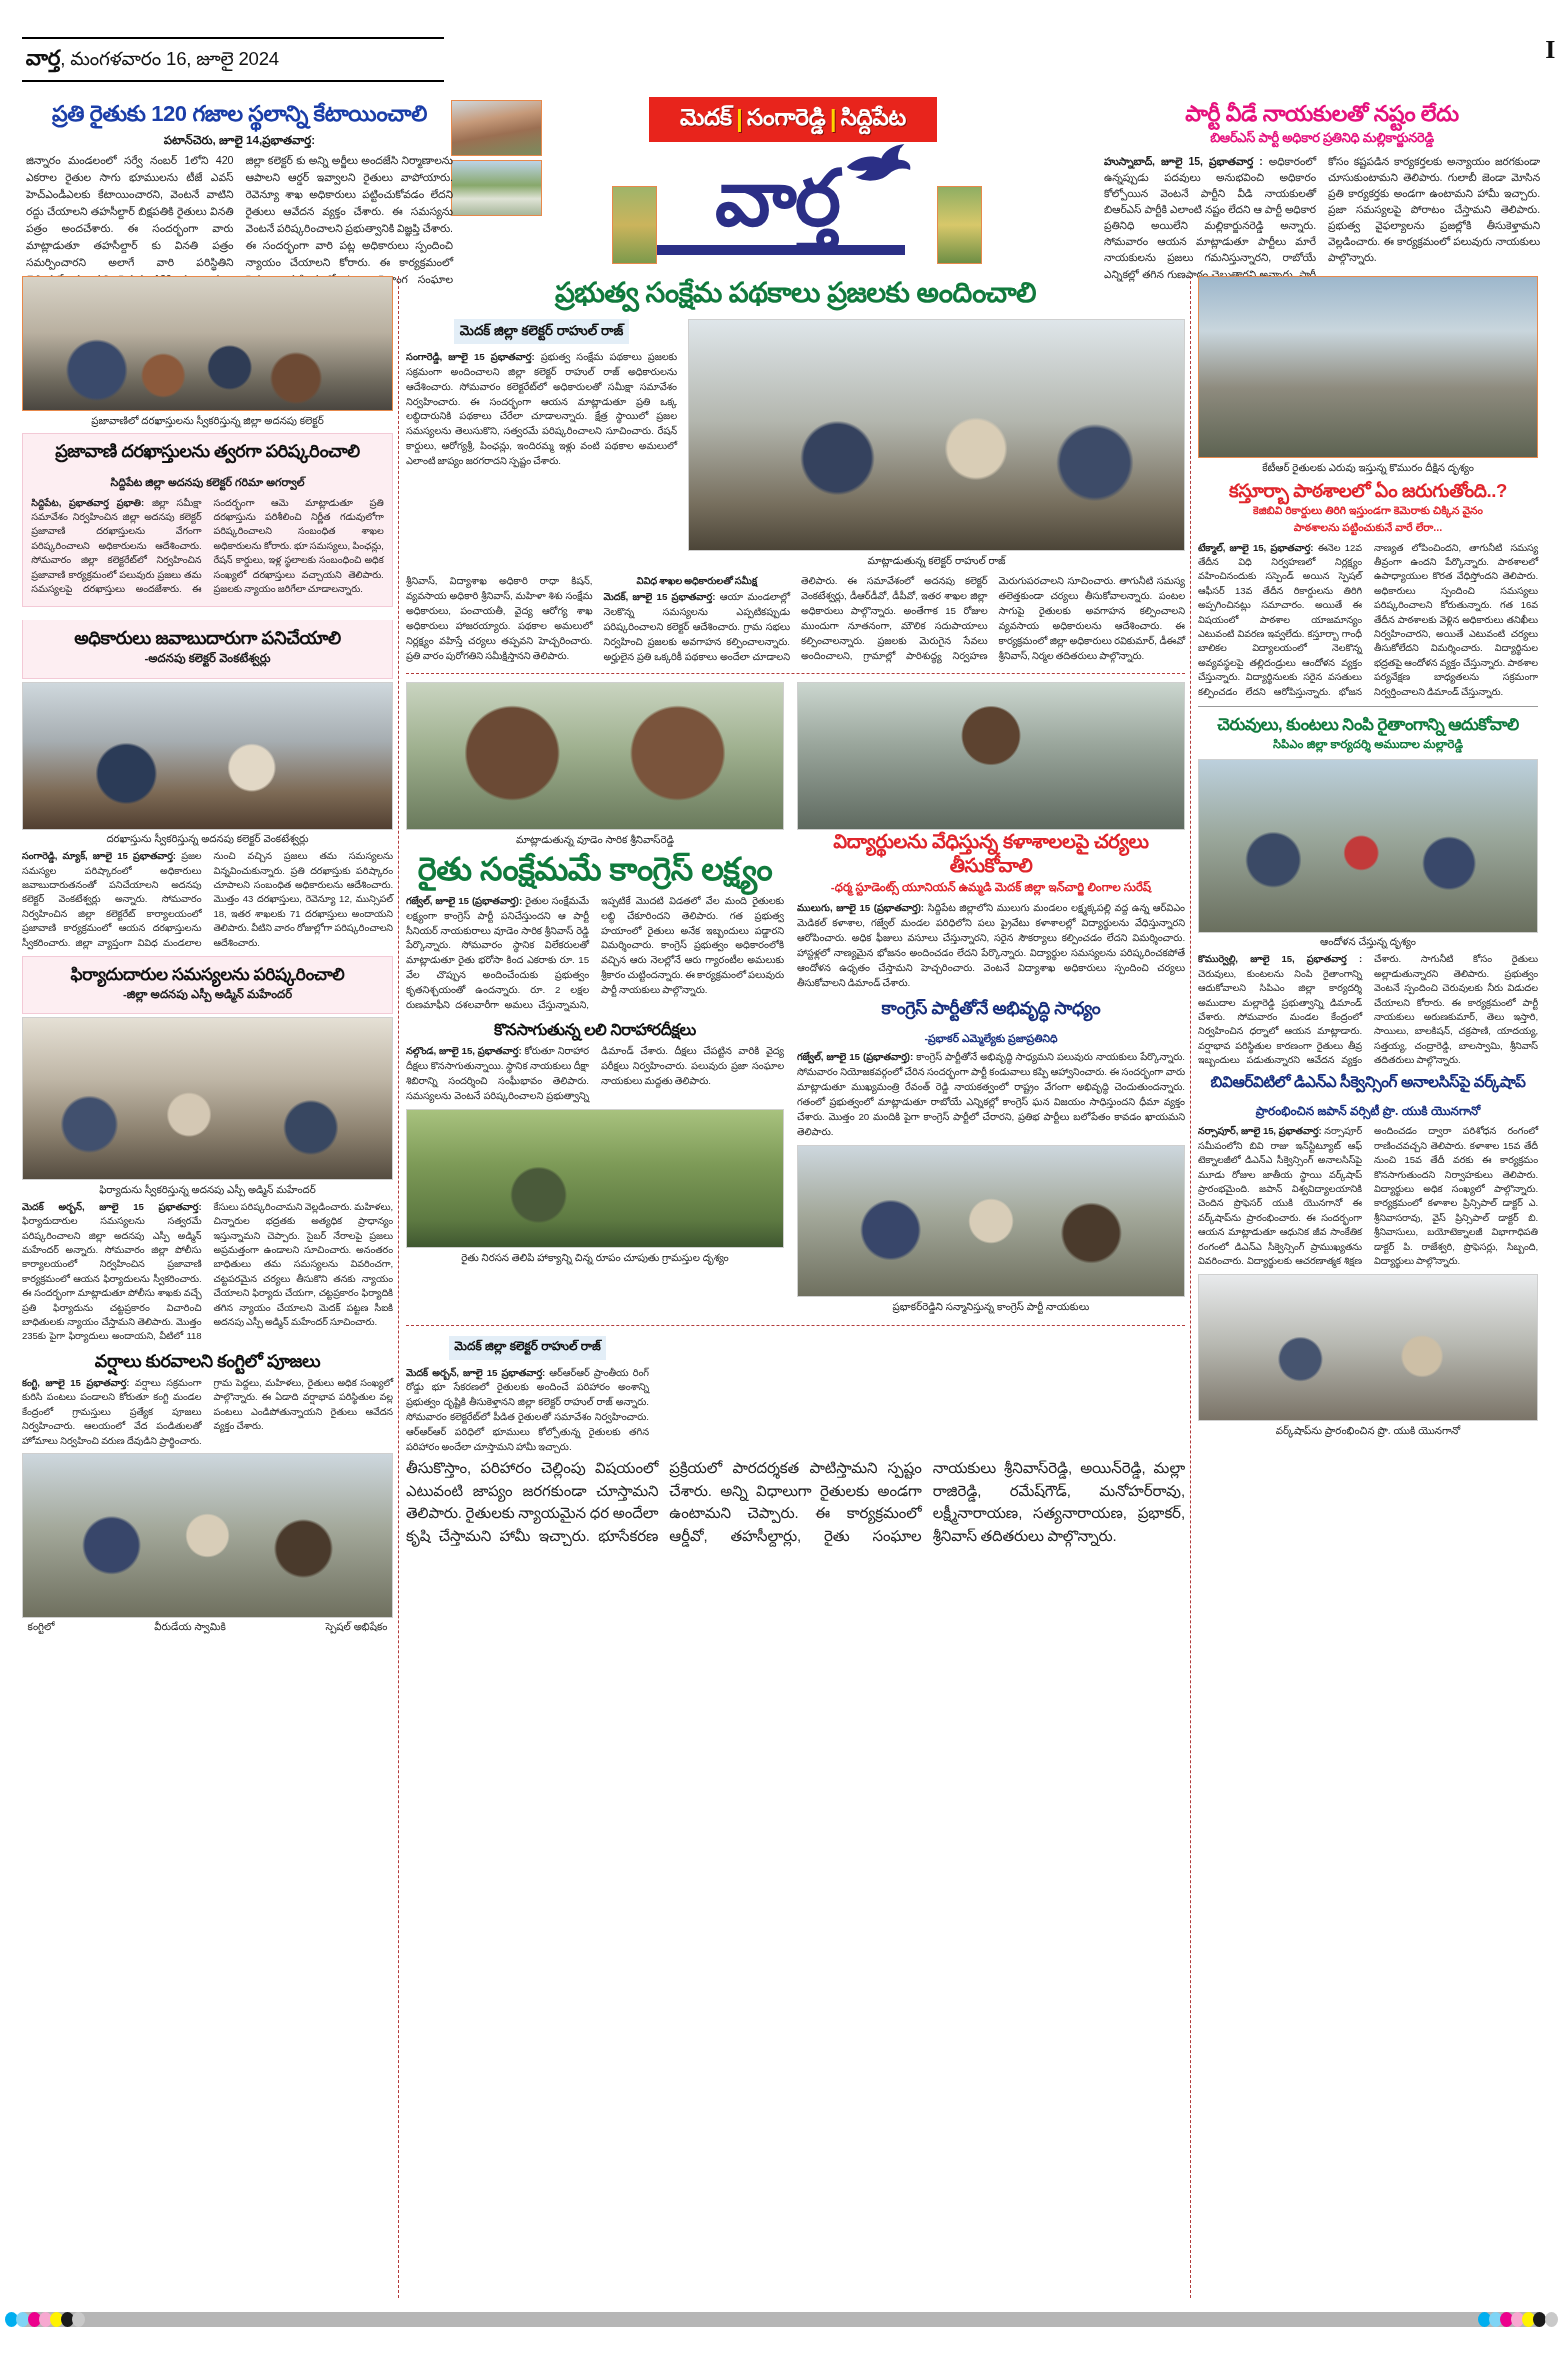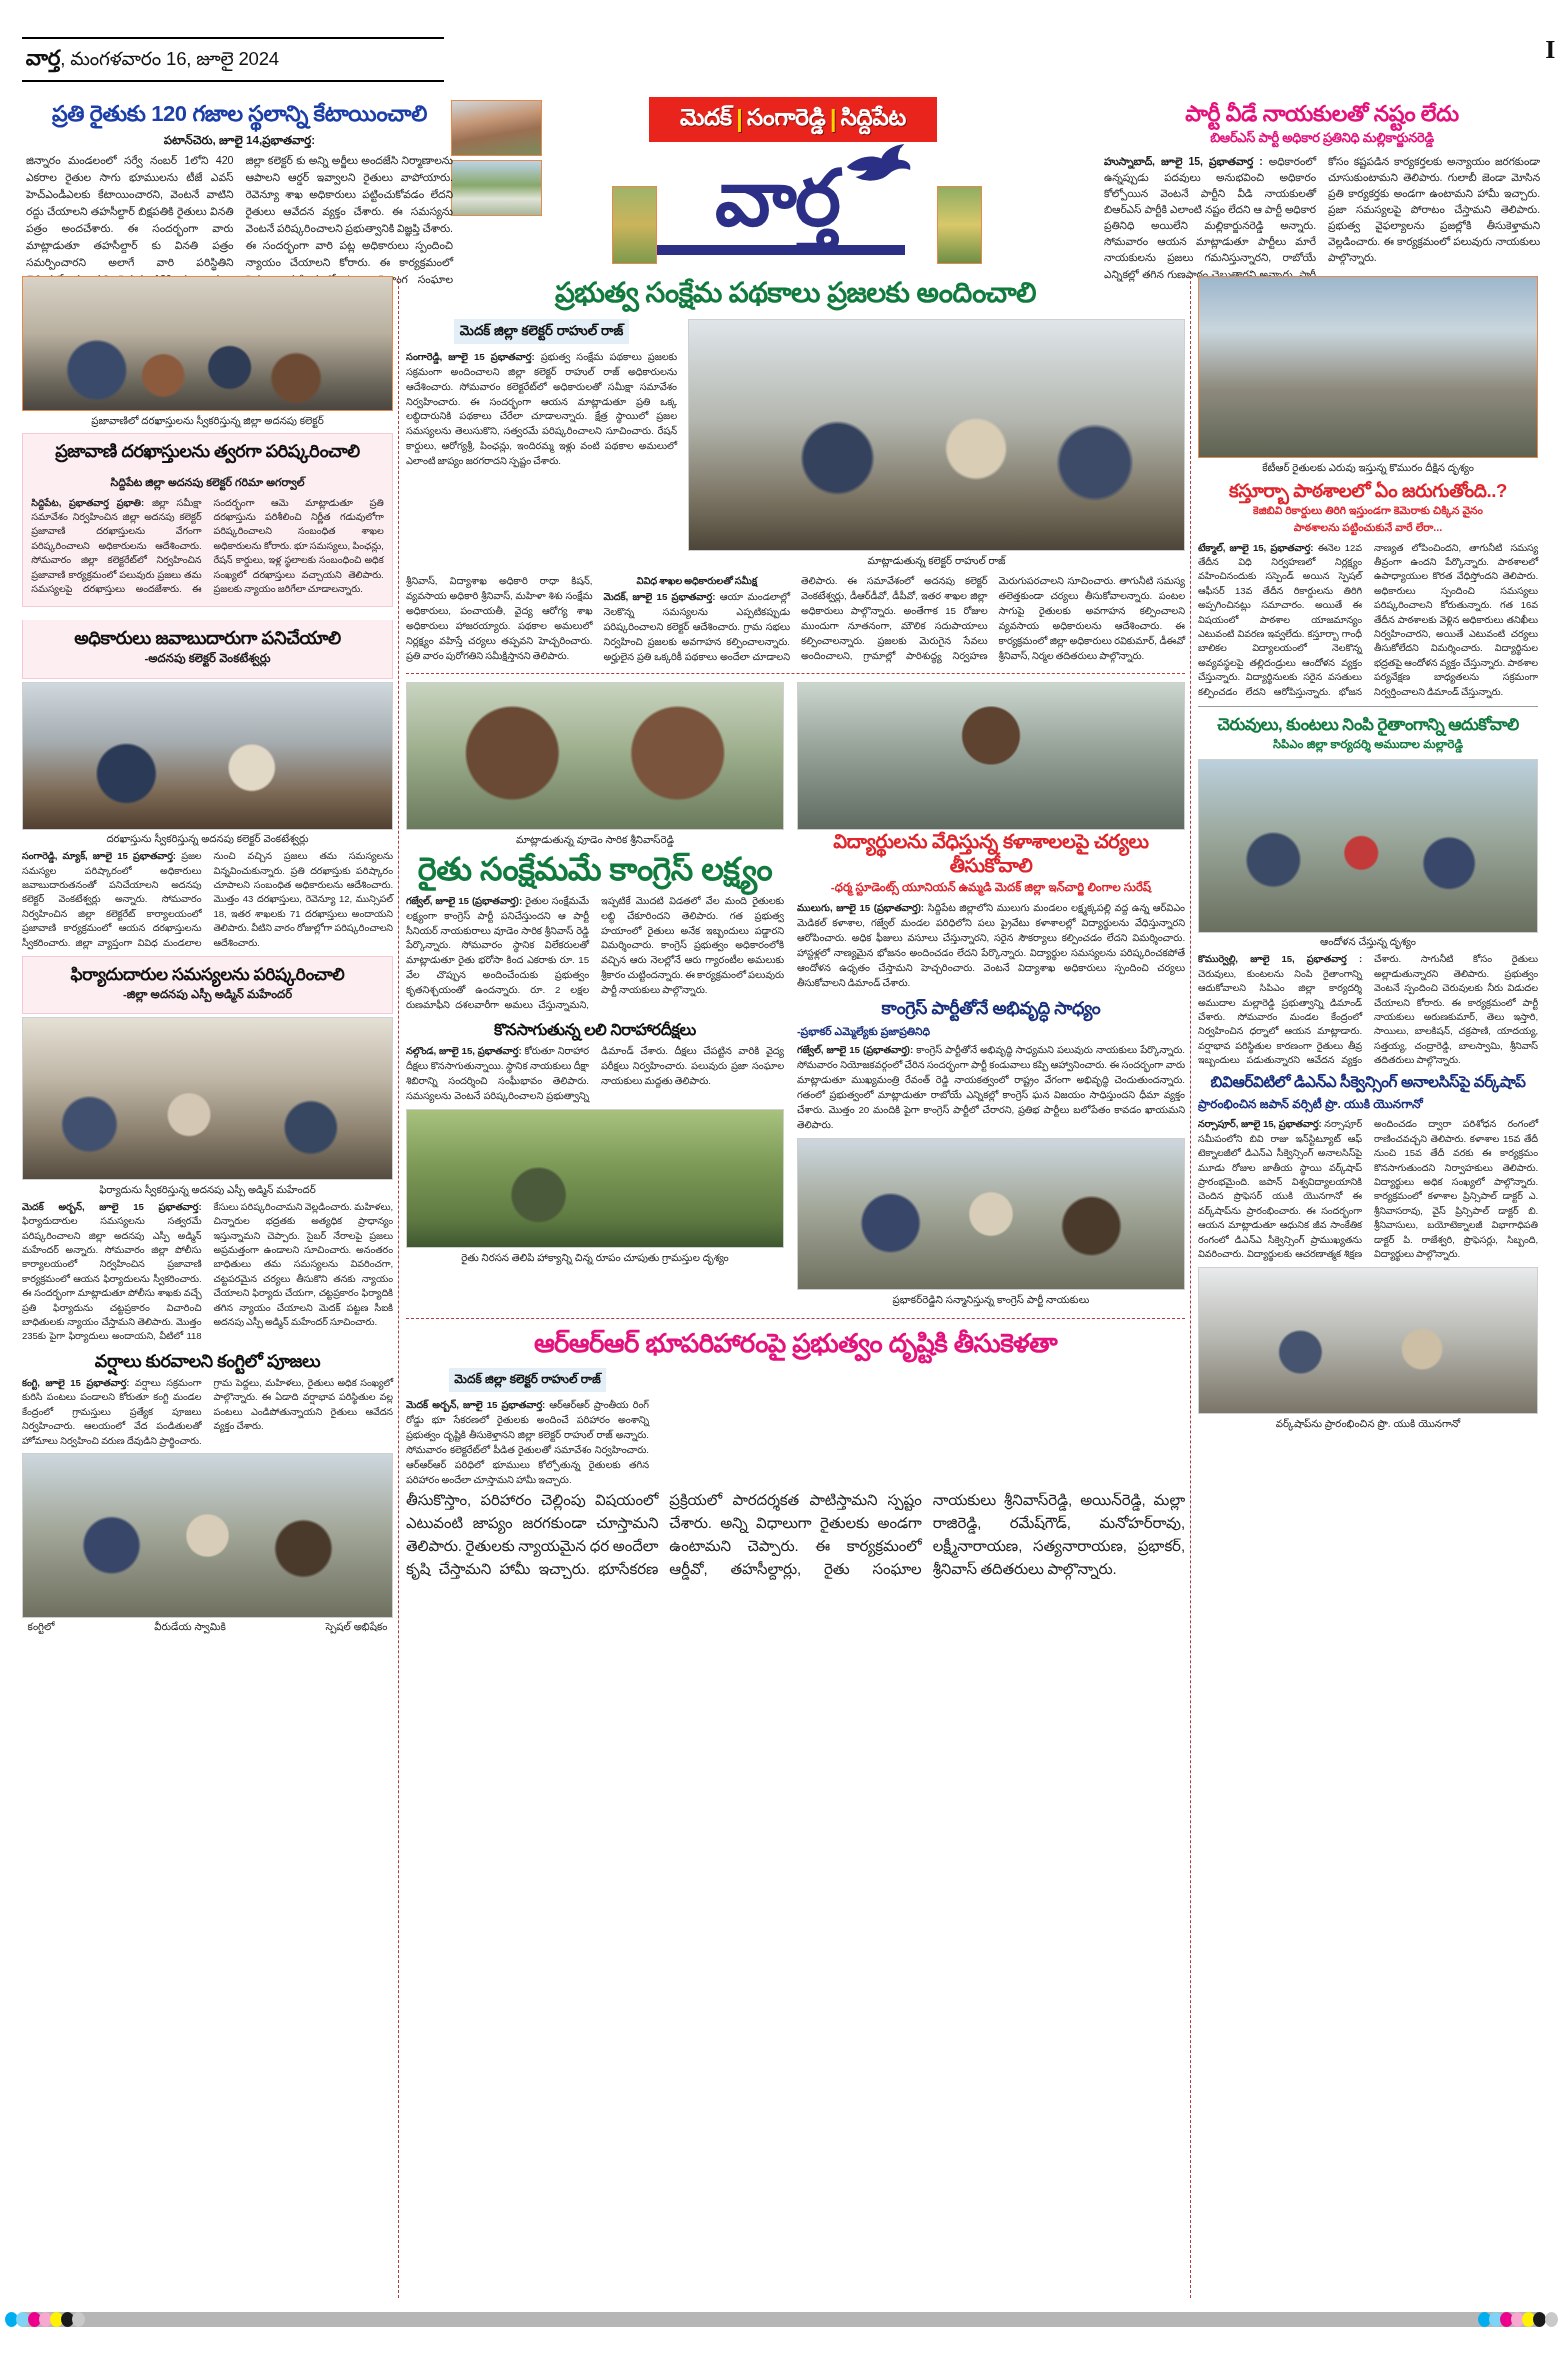--- a/index.html
+++ b/index.html
@@ -177,21 +177,21 @@
   }
   .hl-red {
     color:#e0262c; font-weight:bold; font-size:19.5px; text-align:center;
     letter-spacing:-0.4px; line-height:1.22;
   }
   .sub-red { color:#e0262c; font-weight:bold; font-size:11.6px; text-align:center; margin-top:1.9px; }
   .hl-navy {
     color:#19307e; font-weight:bold; font-size:17.6px; text-align:center;
     letter-spacing:-0.4px; line-height:1.22;
   }
-  .sub-navy { color:#19307e; font-weight:bold; font-size:13px; text-align:left; margin-top:5px; }
+  .sub-navy { color:#19307e; font-weight:bold; font-size:13px; text-align:center; margin-top:12px; }
   .hl-pink-sm {
     color:#e5127d; font-weight:bold; font-size:26px; text-align:center;
     letter-spacing:-0.6px; line-height:1.2;
   }
   .sub-green { color:#117a3d; font-weight:bold; font-size:13px; text-align:center; margin-top:1.9px; }
 
   .hr-dash { border-top:1.4px dashed #b23a3a; margin:8.3px 0; }
   .hr-solid { border-top:1.4px solid #999; margin:7.4px 0; }
 
   .twocol { column-count:2; column-gap:12px; column-rule:none; }
@@ -346,21 +346,20 @@
           <div class="body-text" style="font-size:9.8px;line-height:1.52;margin-top:3.7px;"><span class="lead">గజ్వేల్, జూలై 15 (ప్రభాతవార్త):</span> <span>కాంగ్రెస్ పార్టీతోనే అభివృద్ధి సాధ్యమని పలువురు నాయకులు పేర్కొన్నారు. సోమవారం నియోజకవర్గంలో చేరిన సందర్భంగా పార్టీ కండువాలు కప్పి ఆహ్వానించారు. ఈ సందర్భంగా వారు మాట్లాడుతూ ముఖ్యమంత్రి రేవంత్ రెడ్డి నాయకత్వంలో రాష్ట్రం వేగంగా అభివృద్ధి చెందుతుందన్నారు. గతంలో ప్రభుత్వంలో మాట్లాడుతూ రాబోయే ఎన్నికల్లో కాంగ్రెస్ ఘన విజయం సాధిస్తుందని ధీమా వ్యక్తం చేశారు. మొత్తం 20 మందికి పైగా కాంగ్రెస్ పార్టీలో చేరారని, ప్రతిభ పార్టీలు బలోపేతం కావడం ఖాయమని తెలిపారు.</span></div>
 
           <div class="photo ph-group" style="height:152px;margin-top:5.6px;"></div>
           <div class="cap">ప్రభాకర్‌రెడ్డిని సన్మానిస్తున్న కాంగ్రెస్ పార్టీ నాయకులు</div>
         </div>
       </div>
 
       <div class="hr-dash"></div>
 
       <div>
-        <div class="hl-pink-sm">ఆర్‌ఆర్‌ఆర్ భూపరిహారంపై ప్రభుత్వం దృష్టికి తీసుకెళతా</div>
         <div style="display:flex;gap:11px;margin-top:9.3px;align-items:flex-start;">
           <div style="width:243px;flex:none;">
             <div style="text-align:center;"><span class="sub-chip" style="font-size:12px;">మెదక్ జిల్లా కలెక్టర్ రాహుల్ రాజ్</span></div>
             <div class="body-text" style="font-size:9.8px;line-height:1.52;margin-top:5.6px;"><span class="lead">మెదక్ అర్బన్, జూలై 15 ప్రభాతవార్త:</span> <span>ఆర్‌ఆర్‌ఆర్ ప్రాంతీయ రింగ్ రోడ్డు భూ సేకరణలో రైతులకు అందించే పరిహారం అంశాన్ని ప్రభుత్వం దృష్టికి తీసుకెళ్తానని జిల్లా కలెక్టర్ రాహుల్ రాజ్ అన్నారు. సోమవారం కలెక్టరేట్‌లో పీడిత రైతులతో సమావేశం నిర్వహించారు. ఆర్‌ఆర్‌ఆర్ పరిధిలో భూములు కోల్పోతున్న రైతులకు తగిన పరిహారం అందేలా చూస్తామని హామీ ఇచ్చారు.</span></div>
           </div>
         </div>
         <div class="body-text" style="font-size:15px;line-height:1.52;column-count:3;column-gap:11px;margin-top:1.9px;">
           <span>తీసుకొస్తాం, పరిహారం చెల్లింపు విషయంలో ఎటువంటి జాప్యం జరగకుండా చూస్తామని తెలిపారు. రైతులకు న్యాయమైన ధర అందేలా కృషి చేస్తామని హామీ ఇచ్చారు. భూసేకరణ ప్రక్రియలో పారదర్శకత పాటిస్తామని స్పష్టం చేశారు. అన్ని విధాలుగా రైతులకు అండగా ఉంటామని చెప్పారు.</span>
           <span>ఈ కార్యక్రమంలో ఆర్డీవో, తహసీల్దార్లు, రైతు సంఘాల నాయకులు శ్రీనివాస్‌రెడ్డి, అయిన్‌రెడ్డి, మల్లా రాజిరెడ్డి, రమేష్‌గౌడ్, మనోహర్‌రావు, లక్ష్మీనారాయణ, సత్యనారాయణ, ప్రభాకర్, శ్రీనివాస్ తదితరులు పాల్గొన్నారు.</span>
         </div>

